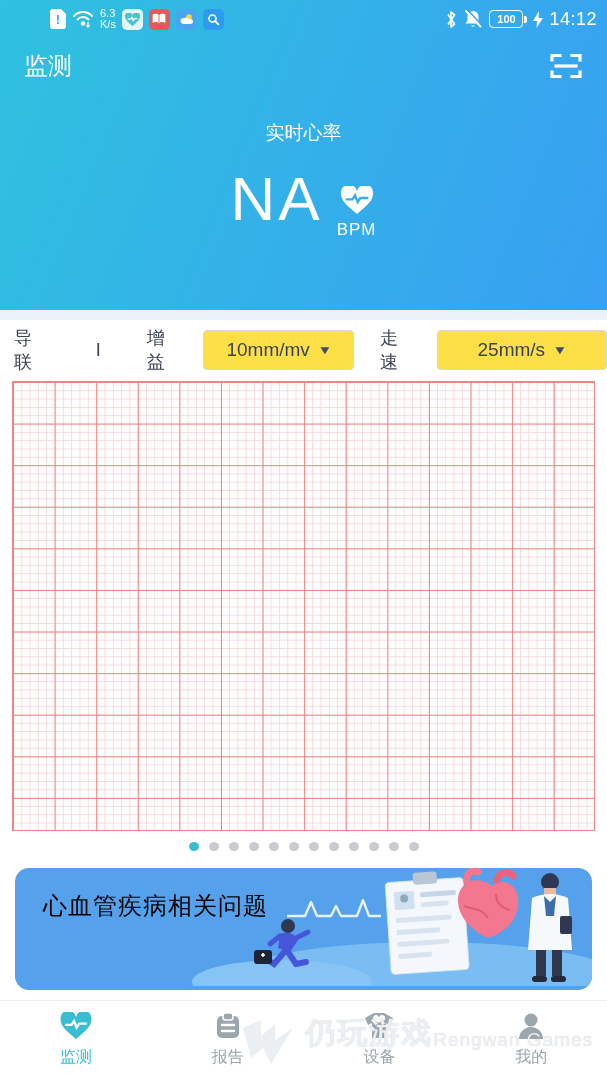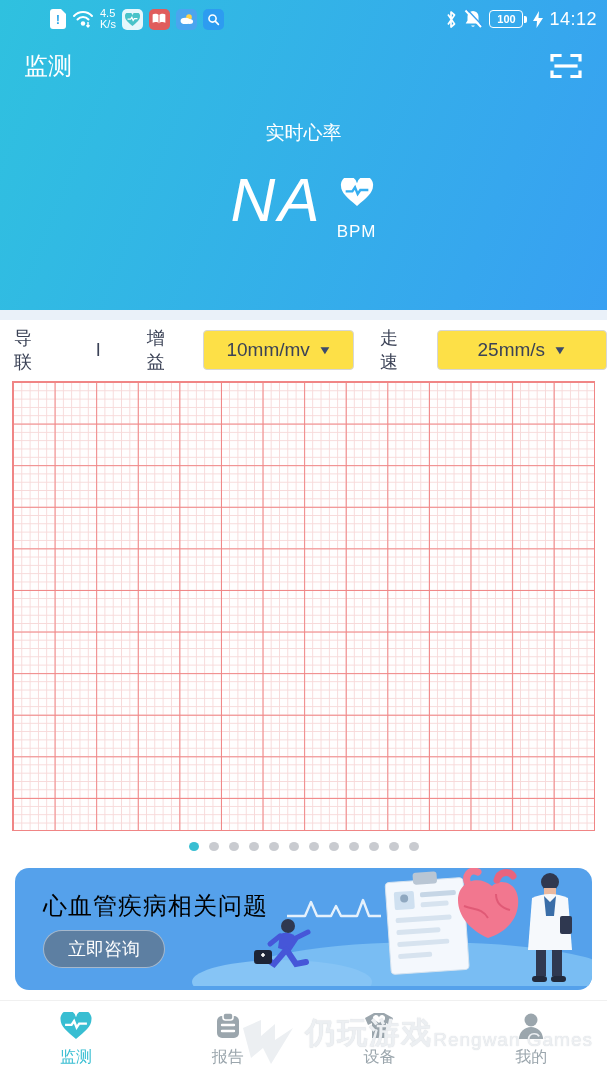--- a/index.html
+++ b/index.html
@@ -33,22 +33,22 @@
   }
   .battery .nub{width:3px;height:7px;background:#fff;border-radius:0 2px 2px 0;margin-left:1px;}
   .sb-time{font-size:18px;font-weight:500;letter-spacing:.5px;}
   
   .header-row{position:absolute;top:50px;left:0;width:607px;display:flex;align-items:center;justify-content:space-between;padding:0 24px;box-sizing:border-box;}
   .page-title{font-size:24px;color:#fff;}
   .fs-btn{width:34px;height:30px;display:flex;align-items:center;justify-content:center;cursor:pointer;}
   
   .hr-label{position:absolute;top:120px;left:0;width:607px;text-align:center;font-size:19px;color:#fff;}
   .hr-block{position:absolute;top:158px;left:0;width:607px;display:flex;align-items:center;justify-content:center;gap:14px;color:#fff;}
-  .hr-value{font-size:62px;font-weight:300;letter-spacing:3px;line-height:1;font-style:italic;}
-  .hr-side{display:flex;flex-direction:column;align-items:center;gap:12px;margin-top:20px;}
+  .hr-value{font-size:62px;font-weight:300;letter-spacing:3px;line-height:1;}
+  .hr-side{display:flex;flex-direction:column;align-items:center;gap:2px;margin-top:28px;}
   .hr-unit{font-size:17px;letter-spacing:1px;}
   
   .controls{
     position:absolute;top:320px;left:0;width:607px;height:60px;background:#fff;
     display:flex;align-items:center;color:var(--text-dark);font-size:18px;
   }
   .ctl-lead-label{margin-left:14px;}
   .ctl-lead-value{margin-left:46px;font-size:18px;}
   .ctl-gain-label{margin-left:46px;}
   .dropdown{
@@ -124,21 +124,21 @@
         <svg width="22" height="20" viewBox="0 0 22 20">
             <g fill="none" stroke="#fff" stroke-width="2" stroke-linecap="round">
               <path d="M2 7 a12 12 0 0 1 18 0"></path>
               <path d="M5.5 10.5 a7.5 7.5 0 0 1 11 0"></path>
             </g>
             <circle cx="11" cy="14.5" r="2.2" fill="#fff"></circle>
             <path d="M16 13 l0 5 m-1.6-1.8 l1.6 1.8 1.6-1.8" stroke="#fff" stroke-width="1.4" fill="none"></path>
           </svg>
       </span>
       <span class="net-speed">
-        <div>4.5</div>
+        <div>6.3</div>
         <div>K/s</div>
       </span>
       <span class="app-chip" style="background:rgba(255,255,255,.88);">
         <svg width="15" height="13" viewBox="0 0 24 21">
             <path d="M12 21 C5 15 0 11 0 6 A6 6 0 0 1 12 4 A6 6 0 0 1 24 6 C24 11 19 15 12 21 Z" fill="#49c3c9"></path>
             <path d="M4 10 h5 l2-3 2 5 2-3 h5" stroke="#fff" stroke-width="2" fill="none"></path>
           </svg>
       </span>
       <span class="app-chip" style="background:#e05c5c;">
         <svg width="14" height="12" viewBox="0 0 22 18">
@@ -246,23 +246,20 @@
     <span class="dot"></span>
     <span class="dot"></span>
     <span class="dot"></span>
     <span class="dot"></span>
     <span class="dot"></span>
     <span class="dot"></span>
   </div>
 
 <div class="banner">
   <span class="banner-title">心血管疾病相关问题</span>
-  <span class="banner-btn">
-    <span>立即咨询</span>
-  </span>
   <span class="banner-art">
     <svg width="400" height="122" viewBox="0 0 400 122">
 
       <ellipse cx="235" cy="112" rx="190" ry="34" fill="#79bdf3"></ellipse>
       <ellipse cx="90" cy="118" rx="90" ry="22" fill="#86c4f5"></ellipse>
 
       <path d="M95 52 h18 l6-14 6 14 h14 l5-10 5 10 h16 l6-16 6 16 h12" fill="none" stroke="rgba(255,255,255,.85)" stroke-width="2.4" stroke-linejoin="round"></path>
 
       <g transform="rotate(-4 235 60)">
         <rect x="196" y="16" width="78" height="92" rx="4" fill="#f4f8fd" stroke="#d4e2ef"></rect>

